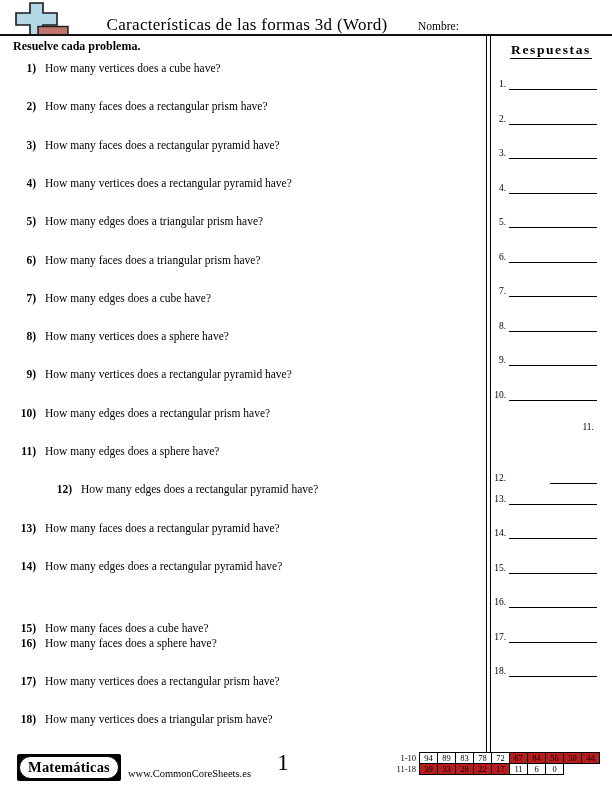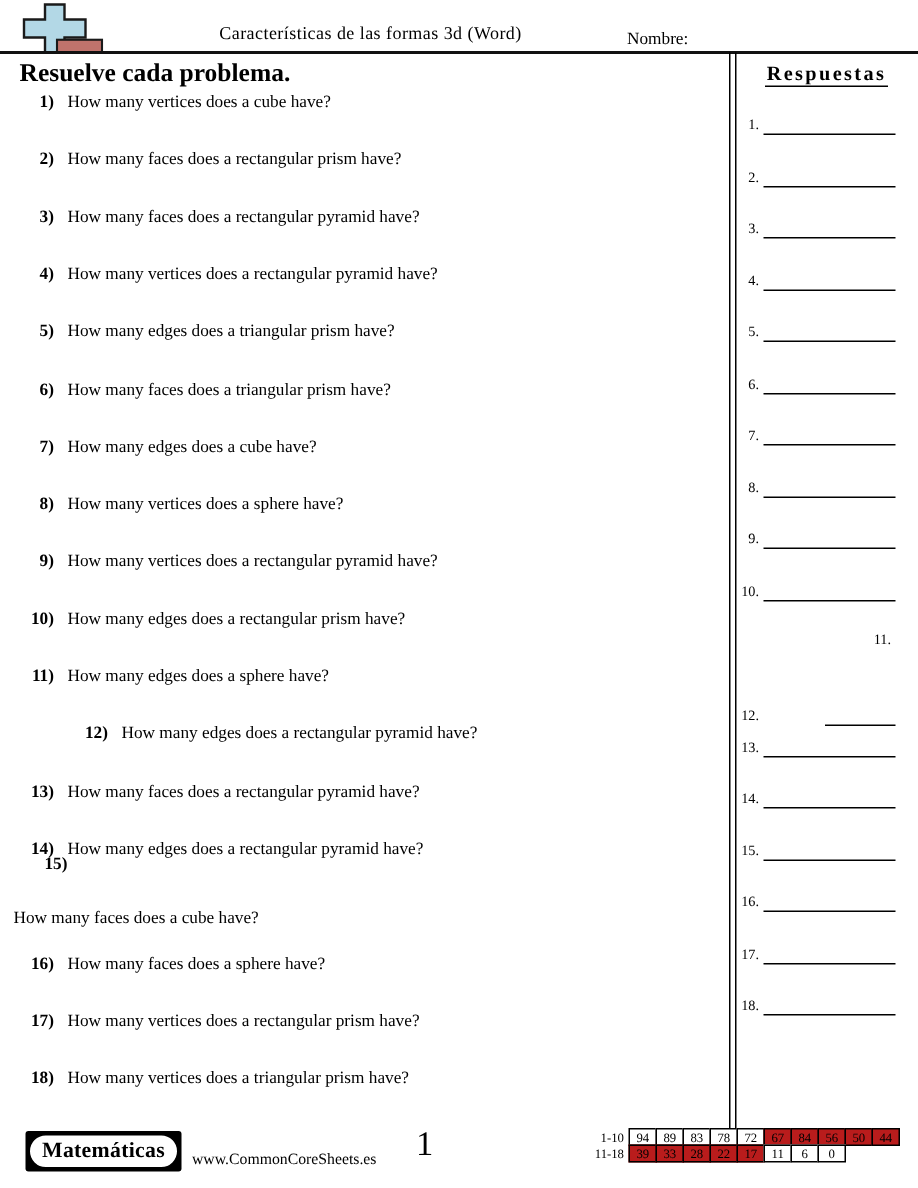--- a/index.html
+++ b/index.html
@@ -3,24 +3,24 @@
 <meta charset="utf-8">
 <style>
   html,body{margin:0;padding:0;}
   body{
     width:612px;height:792px;position:relative;background:#ffffff;
     font-family:"Liberation Serif", serif;color:#000;overflow:hidden;
   }
   
   .logo{position:absolute;left:10px;top:2px;}
   .page-title{position:absolute;left:0;top:15px;width:494px;text-align:center;
-    font-size:12px;letter-spacing:.3px;}
+    font-size:17px;letter-spacing:.3px;}
   .name-label{position:absolute;left:418px;top:20px;font-size:11.5px;}
   .header-rule{position:absolute;left:0;top:34px;width:612px;height:2.4px;background:#111;}
-  .instruction{position:absolute;left:13px;top:39px;font-size:17px;font-weight:bold;}
+  .instruction{position:absolute;left:13px;top:39px;font-size:12px;font-weight:bold;}
   
   .q-row{position:absolute;left:0;width:482px;display:flex;align-items:baseline;
     font-size:11.5px;line-height:14px;}
   .q-num{width:36px;text-align:right;font-weight:bold;flex:0 0 36px;}
   .q-text{margin-left:9px;}
   
   .divider{position:absolute;left:486px;top:35px;height:717px;width:2.5px;
     border-left:1.6px solid #000;border-right:1.6px solid #000;}
   .answers-title{position:absolute;left:494px;top:40px;width:114px;text-align:center;}
   .answers-title span{font-size:13.5px;font-weight:bold;letter-spacing:1.6px;
@@ -108,21 +108,21 @@
       <span class="q-text">How many edges does a rectangular pyramid have?</span>
     </div>
     <div class="q-row" style="top: 520.6px;">
       <span class="q-num">13)</span>
       <span class="q-text">How many faces does a rectangular pyramid have?</span>
     </div>
     <div class="q-row" style="top: 558.9px;">
       <span class="q-num">14)</span>
       <span class="q-text">How many edges does a rectangular pyramid have?</span>
     </div>
-    <div class="q-row" style="top: 569px; flex-direction: column;">
+    <div class="q-row" style="top: 621px;">
       <span class="q-num">15)</span>
       <span class="q-text">How many faces does a cube have?</span>
     </div>
     <div class="q-row" style="top: 635.5px;">
       <span class="q-num">16)</span>
       <span class="q-text">How many faces does a sphere have?</span>
     </div>
     <div class="q-row" style="top: 673.8px;">
       <span class="q-num">17)</span>
       <span class="q-text">How many vertices does a rectangular prism have?</span>

